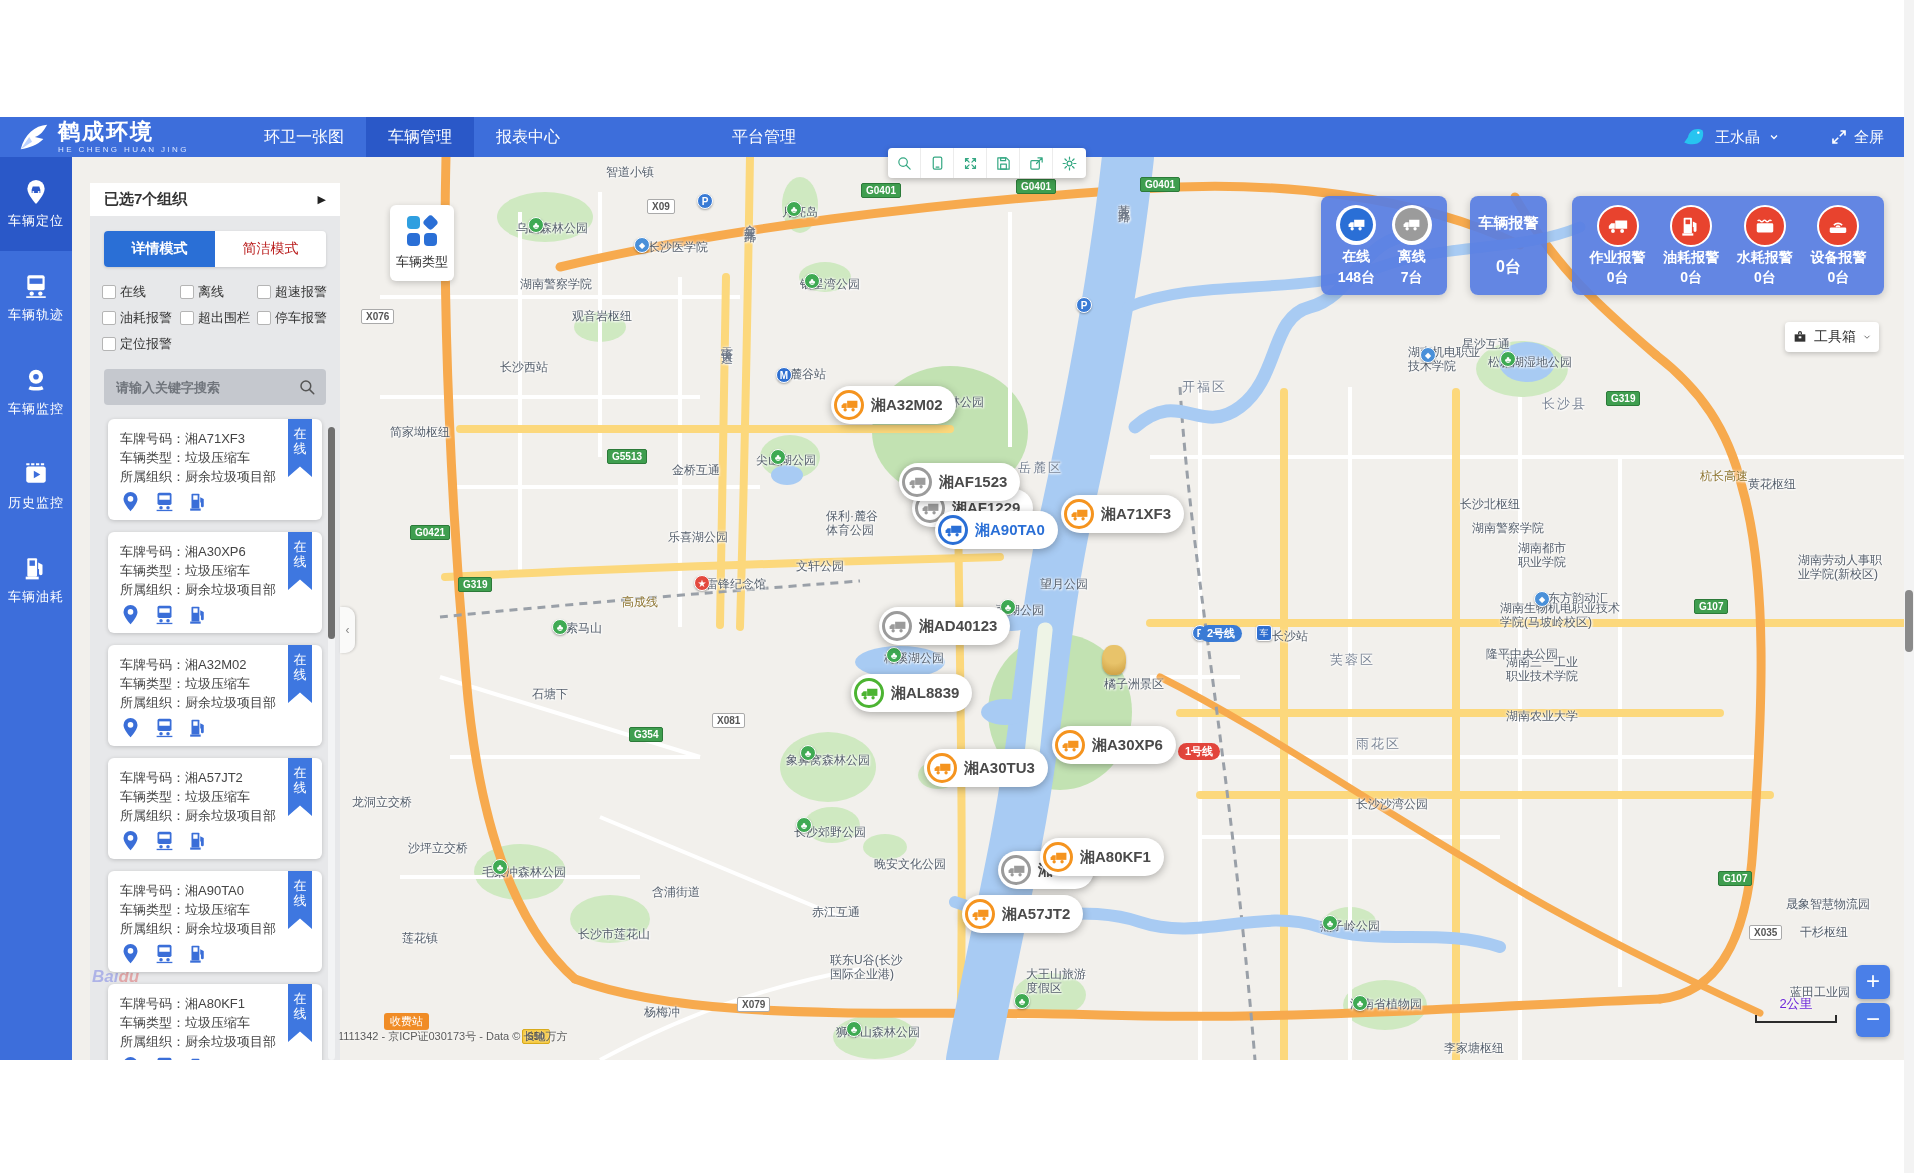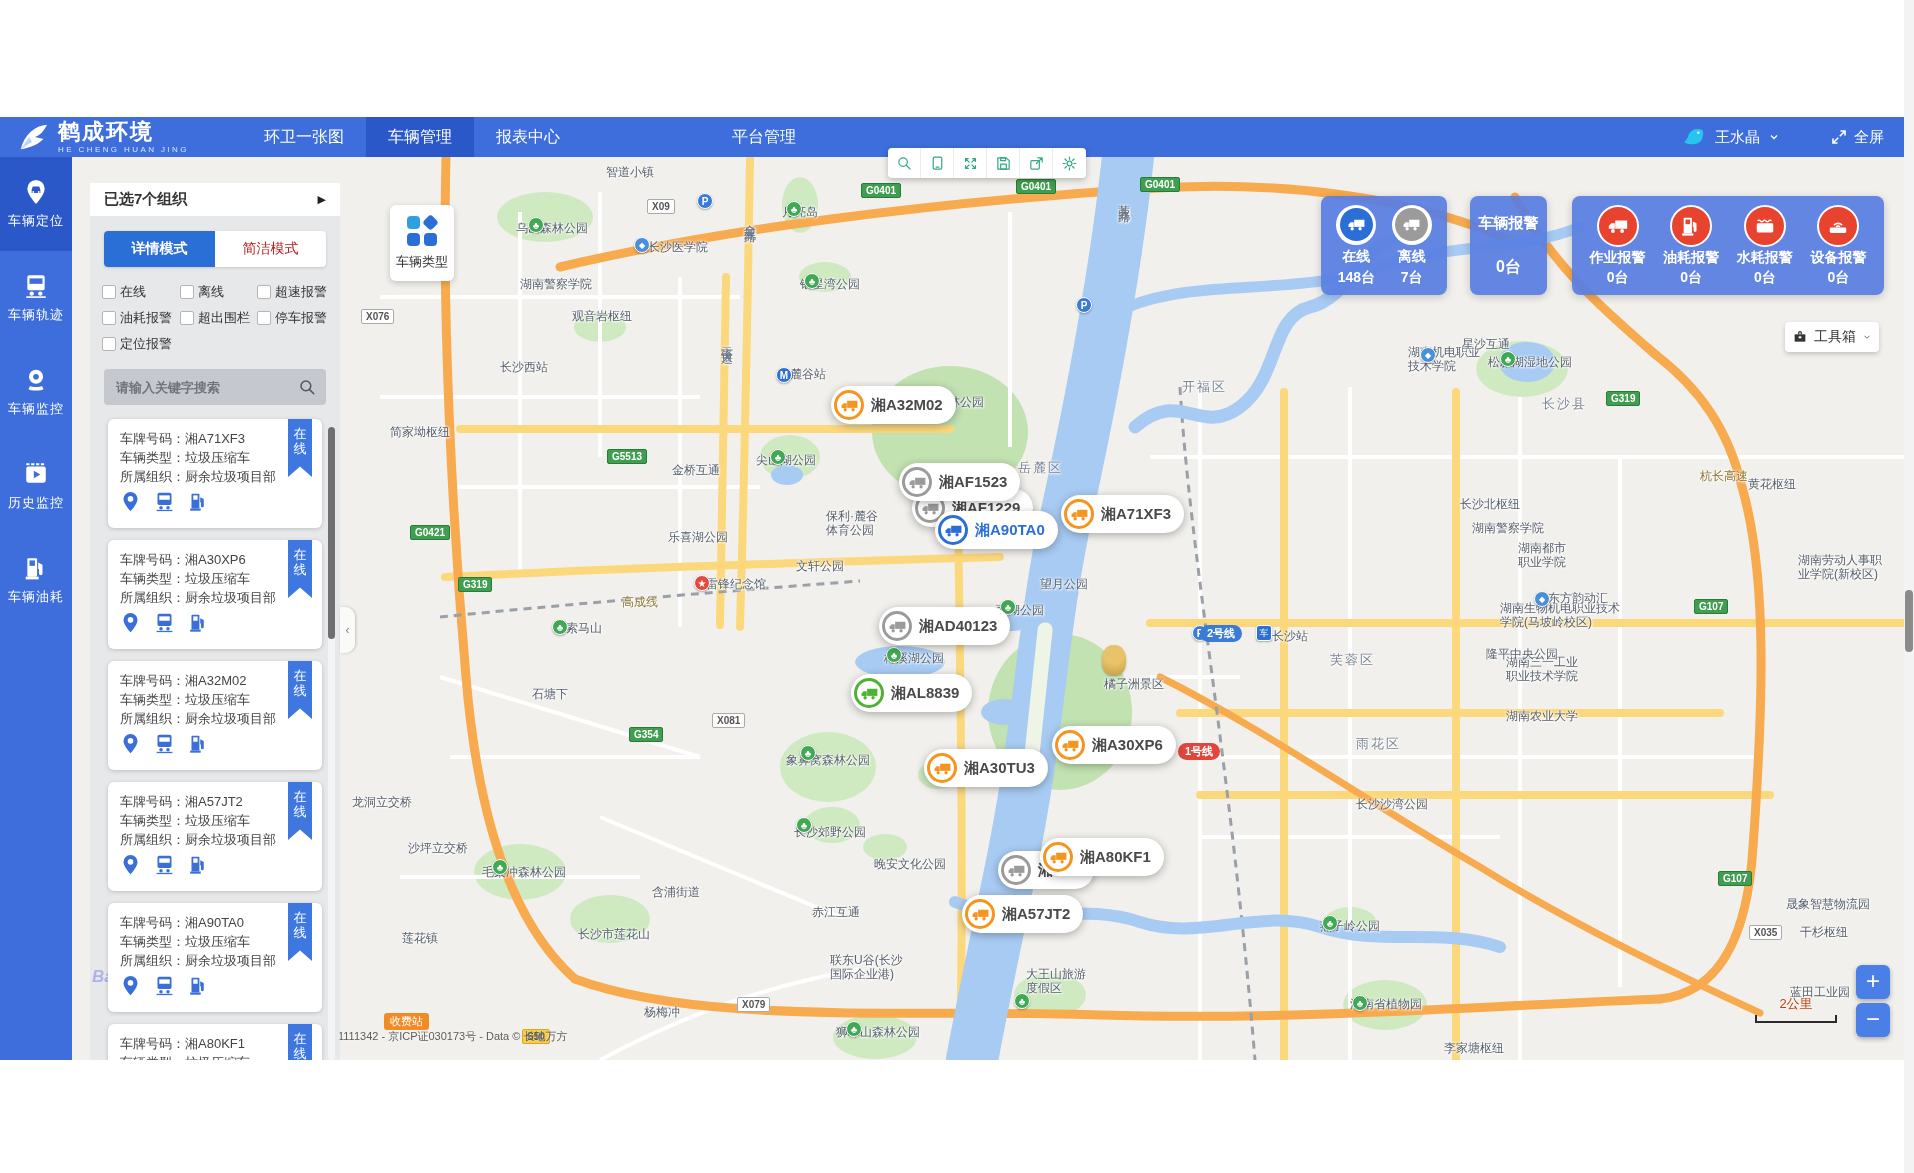--- a/index.html
+++ b/index.html
@@ -108,42 +108,42 @@
   .sp4 .l { font-size:14px; font-weight:bold; } .sp4 .v { font-size:14px; font-weight:bold; }
 
   
   .toolbox-btn { position:absolute; left:1785px; top:165px; width:94px; height:30px; background:#fff; border-radius:4px; box-shadow:0 2px 5px rgba(0,0,0,.2); display:flex; align-items:center; justify-content:center; gap:6px; font-size:14px; color:#333; cursor:pointer; z-index:10; }
   .toolbox-btn svg { width:16px; height:16px; fill:#333; }
   .toolbox-btn .dn { width:10px; height:10px; fill:none; stroke:#555; stroke-width:2; }
 
   
   .zoom-btn { position:absolute; left:1856px; width:34px; height:34px; background:#4a7fe8; border-radius:6px; color:#fff; font-size:24px; line-height:31px; text-align:center; cursor:pointer; z-index:10; box-shadow:0 2px 5px rgba(0,0,0,.3); }
   .zplus { top:808px; } .zminus { top:846px; }
-  .scale-ctl { position:absolute; left:1755px; top:838px; z-index:10; color:#c2410c; font-size:13px; text-align:center; width:82px; text-shadow:0 0 3px #fff; }
+  .scale-ctl { position:absolute; left:1755px; top:838px; z-index:10; color:#6d28d9; font-size:13px; text-align:center; width:82px; text-shadow:0 0 3px #fff; }
   .scale-bar { margin-top:2px; height:8px; border:2px solid #2b2b2b; border-top:none; }
   .map-copyright { position:absolute; left:338px; top:872px; font-size:11px; color:#5a5a5a; z-index:3; text-shadow:0 0 3px #fff; }
   .baidu-logo { position:absolute; left:92px; top:810px; z-index:2; font-size:17px; font-weight:bold; font-style:italic; color:#2932e1; }
   .baidu-logo i { color:#e10601; }
 
   
   .left-panel { position:absolute; left:90px; top:26px; width:250px; height:877px; background:rgba(226,229,233,.72); z-index:20; overflow:hidden; }
   .org-header { height:33px; background:#fff; display:flex; align-items:center; justify-content:space-between; padding:0 14px; font-size:15px; font-weight:600; color:#333; cursor:pointer; }
   .org-arrow { font-size:11px; color:#222; }
   .mode-tabs { display:flex; margin:15px 14px 0; height:36px; border-radius:4px; overflow:hidden; background:#fff; box-shadow:0 1px 3px rgba(0,0,0,.15); }
   .mode-tab { flex:1; display:flex; align-items:center; justify-content:center; font-size:14px; color:#b91c1c; cursor:pointer; }
   .mode-tab.active { background:#2a6fd6; color:#fff; font-weight:bold; }
   .filters { display:grid; grid-template-columns:78px 77px 95px; row-gap:8px; margin:16px 0 0 12px; }
   .cb { display:flex; align-items:center; gap:4px; font-size:13px; color:#333; cursor:pointer; }
   .cb .box { width:14px; height:14px; background:#fff; border:1px solid #b5b5b5; border-radius:2px; flex:none; }
   .searchbox { position:relative; margin:16px 14px 0; }
   .searchbox input { width:100%; height:36px; border:none; border-radius:4px; background:rgba(186,190,196,.75); padding:0 36px 0 12px; font-size:13px; font-weight:bold; color:#444; outline:none; font-family:inherit; }
   .searchbox input::placeholder { color:#70757c; }
   .searchbox svg { position:absolute; right:10px; top:9px; width:18px; height:18px; stroke:#555; fill:none; stroke-width:2; stroke-linecap:round; }
   .cards { margin:14px 18px 0; display:flex; flex-direction:column; gap:12px; }
-  .vcard { position:relative; background:#fff; border-radius:6px; padding:10px 12px 16px; box-shadow:0 1px 4px rgba(0,0,0,.18); cursor:pointer; min-height:100px; }
+  .vcard { position:relative; background:#fff; border-radius:6px; padding:10px 12px 8px; box-shadow:0 1px 4px rgba(0,0,0,.18); cursor:pointer; min-height:100px; }
   .vrow { font-size:13px; color:#444; line-height:19px; white-space:nowrap; }
   .vicons { display:flex; gap:13px; margin-top:5px; color:#3a6ed8; }
   .vicons svg { width:21px; height:21px; }
   .ribbon { position:absolute; top:0; right:10px; width:24px; height:58px; background:#3e77e0; color:#fff; font-size:13px; line-height:15px; text-align:center; padding-top:7px; word-break:break-all; clip-path:polygon(0 0,100% 0,100% 100%,50% 82%,0 100%); }
   .panel-scroll { position:absolute; right:5px; top:244px; bottom:0; width:7px; background:rgba(255,255,255,.5); border-radius:4px; }
   .panel-thumb { position:absolute; top:0; width:7px; height:212px; background:#6f6f6f; border-radius:4px; }
   .collapse-handle { position:absolute; left:340px; top:450px; width:15px; height:46px; background:rgba(250,250,250,.95); border-radius:0 10px 10px 0; box-shadow:1px 0 3px rgba(0,0,0,.2); display:flex; align-items:center; justify-content:center; color:#888; font-size:12px; cursor:pointer; z-index:21; }
 
   
   .pg-scrollbar { position:absolute; right:0; top:0; width:10px; height:1173px; background:#f3f3f3; z-index:99; }

